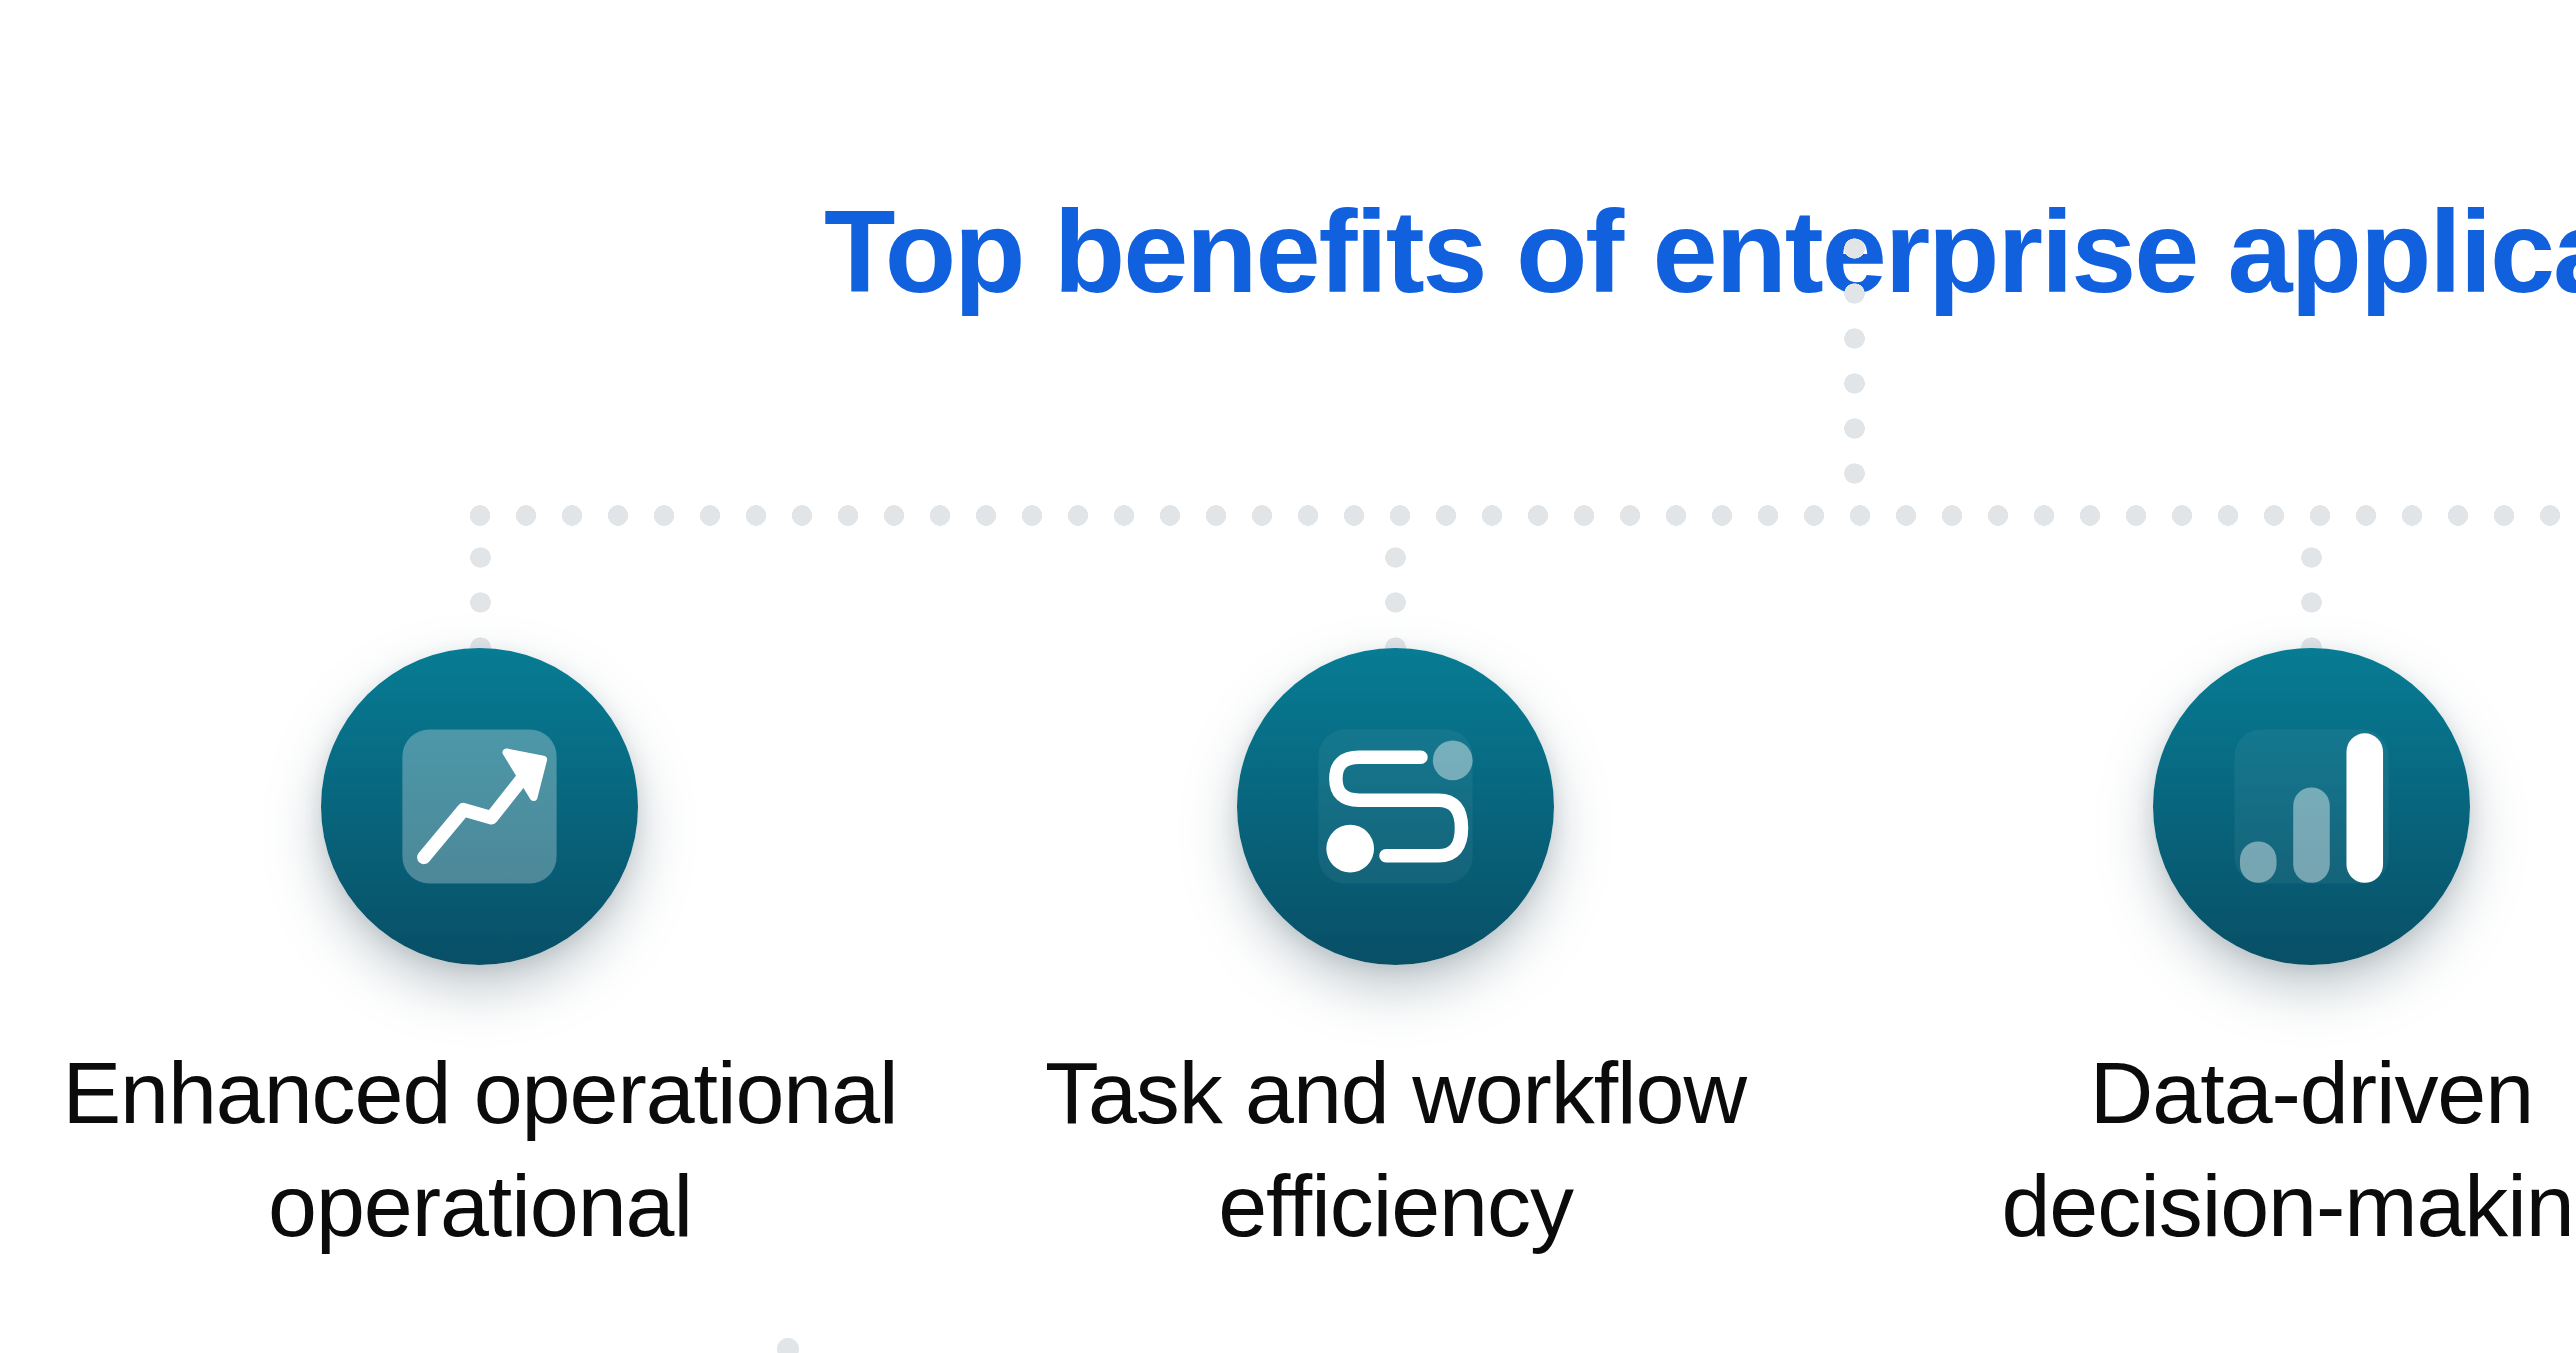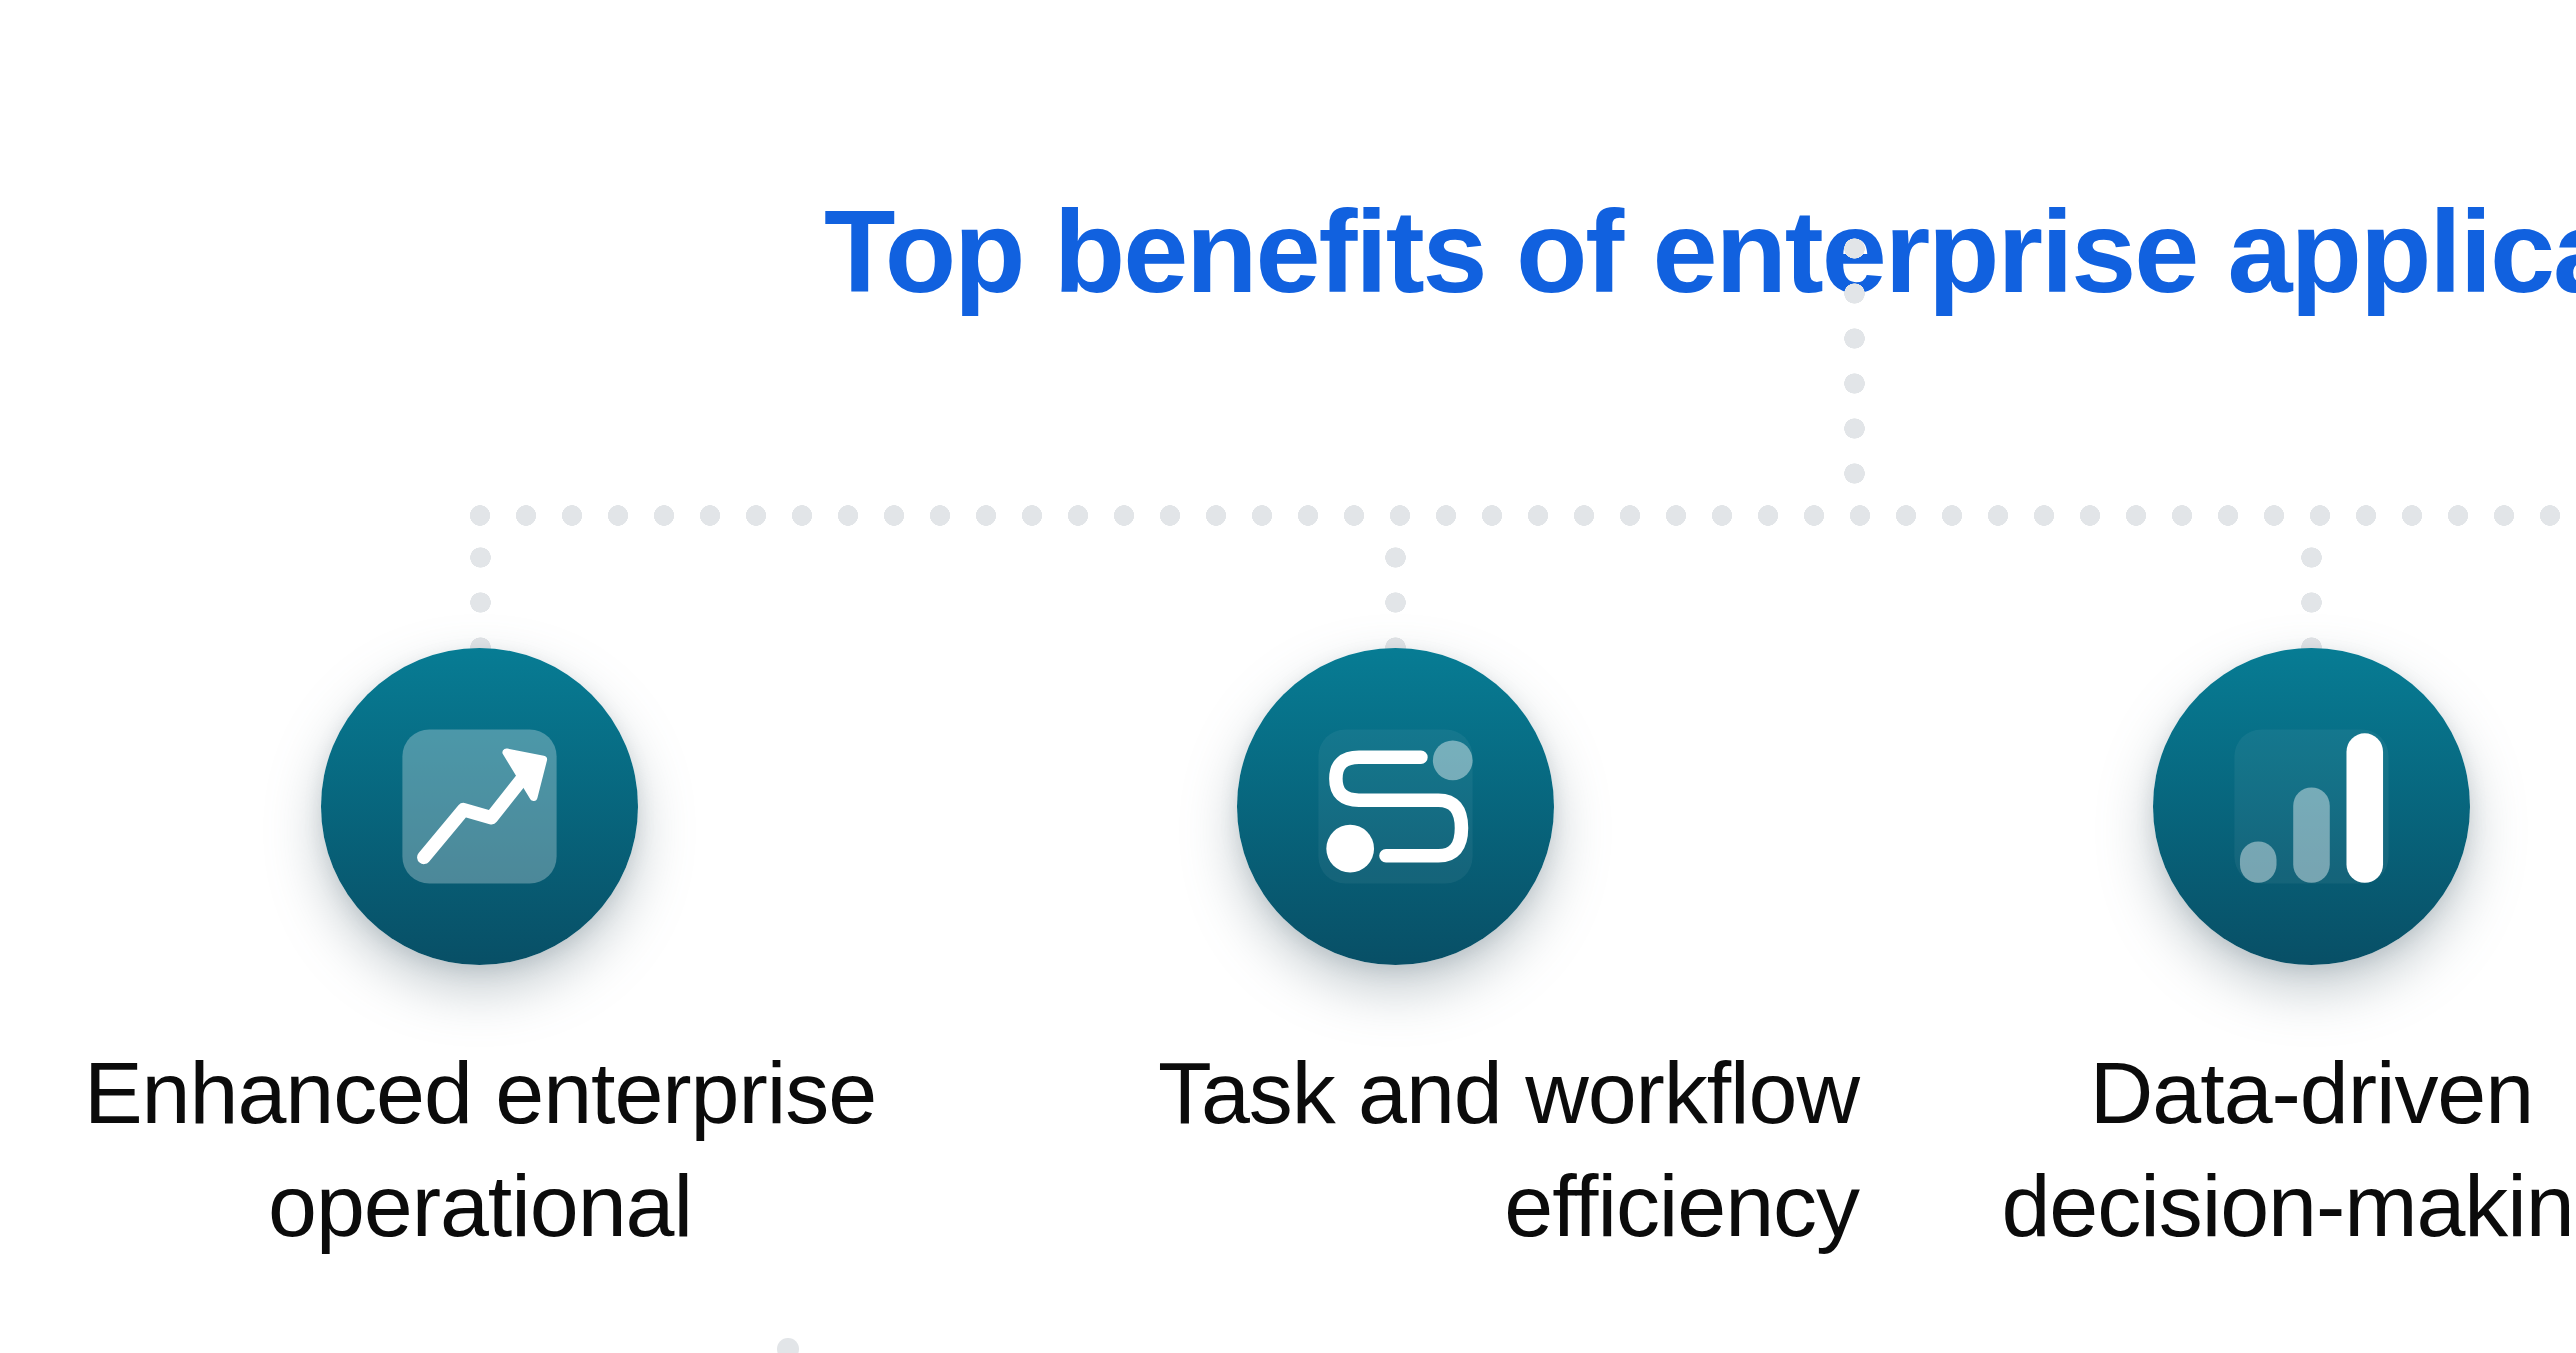--- a/index.html
+++ b/index.html
@@ -75,33 +75,33 @@
   <div class="partial-dot" style="left:777px;"></div>
 
   <div class="circle" style="left:321px;">
     <svg viewBox="0 0 100 100">
       <rect class="icon-square" x="1.5" y="1.5" width="97" height="97" rx="17"></rect>
       <polyline class="stroke-w" points="15,82 40,52 57.5,57 82,26"></polyline>
       <path class="fill-w" d="M67 16 L90 20.5 L84 44 Z"></path>
     </svg>
   </div>
   <div class="label" style="left:16.5px;">
-    <span class="line">Enhanced enterprise</span>
+    <span class="line">Enhanced operational</span>
     <span class="line">operational</span>
   </div>
 
   <div class="circle" style="left:1237px;">
     <svg viewBox="0 0 100 100">
       <rect class="icon-square-faint" x="1.5" y="1.5" width="97" height="97" rx="17"></rect>
       <path class="stroke-w" d="M66 19 H27 Q12.5 19 12.5 32.5 Q12.5 46 27 46 H77 Q91.5 46 91.5 63.5 Q91.5 81 77 81 H44"></path>
       <circle class="dot-w" cx="21.5" cy="76.5" r="15"></circle>
       <circle class="accent" cx="86" cy="21" r="12.5"></circle>
     </svg>
   </div>
-  <div class="label" style="left:932px;text-align:right;">
+  <div class="label" style="left:932px;">
     <span class="line">Task and workflow</span>
     <span class="line">efficiency</span>
   </div>
 
   <div class="circle" style="left:2153px;">
     <svg viewBox="0 0 100 100">
       <rect class="icon-square-faint" x="1.5" y="1.5" width="97" height="97" rx="17"></rect>
       <rect class="accent" x="5" y="72" width="23" height="26" rx="11.5"></rect>
       <rect class="accent" x="38.5" y="38" width="23" height="60" rx="11.5"></rect>
       <rect class="dot-w" x="72" y="4" width="23" height="94" rx="11.5"></rect>

